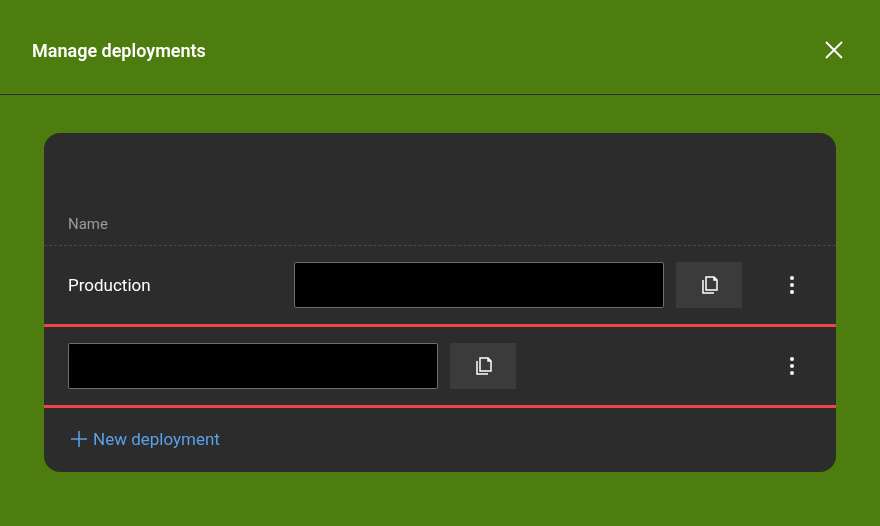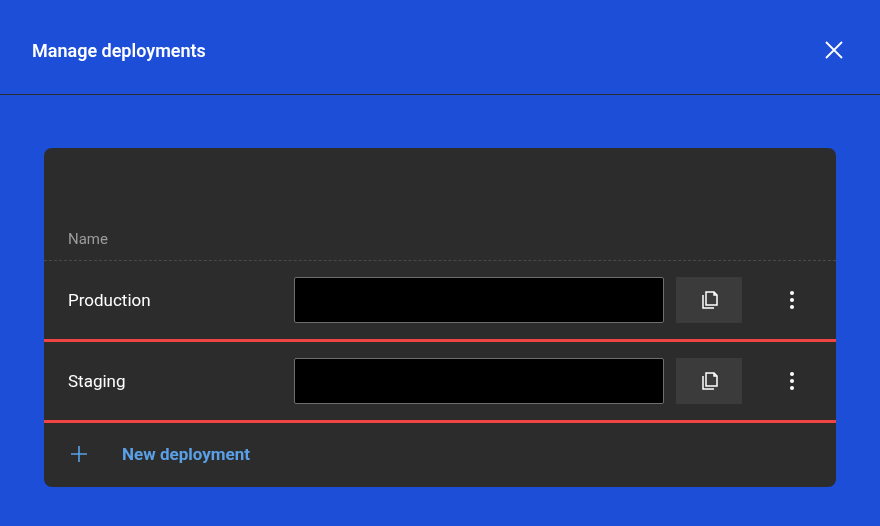--- a/index.html
+++ b/index.html
@@ -5,45 +5,44 @@
   * { box-sizing: border-box; margin: 0; padding: 0; }
   html, body {
     width: 880px; height: 526px;
     background: #0d0d0d;
     font-family: -apple-system, BlinkMacSystemFont, "Segoe UI", Roboto, sans-serif;
     color: #e6e6e6;
     overflow: hidden;
   }
   .modal {
     width: 100%; height: 100%;
-    background: #1d4ed8;
+    background: #4d7c0f;
     display: flex; flex-direction: column;
   }
   .modal-header {
     display: flex; align-items: center; justify-content: space-between;
     padding: 36px 32px 30px 32px;
     border-bottom: 1px solid #2e2e2e;
   }
   .modal-title {
     font-size: 18px; font-weight: 600; color: #ffffff;
   }
   .close-btn {
     width: 28px; height: 28px;
     display: flex; align-items: center; justify-content: center;
     cursor: pointer; background: transparent; border: none;
   }
   .panel-wrap {
     padding: 38px 44px 0 44px;
   }
   .panel {
     background: #2c2c2c;
-    border-radius: 8px;
+    border-radius: 16px;
     display: flex; flex-direction: column;
     overflow: hidden;
-    margin-top: 15px;
   }
   .panel-spacer { height: 72px; }
   .table-head {
     display: flex; align-items: center;
     padding: 10px 24px 12px 24px;
     border-bottom: 1px dashed #4a4a4a;
   }
   .col-name { width: 226px; }
   .col-key  { flex: 1; }
   .th {
@@ -77,22 +76,21 @@
   .copy-btn svg { stroke: #ffffff; }
   .more-btn {
     width: 40px; height: 40px;
     display: flex; align-items: center; justify-content: center;
     cursor: pointer; background: transparent; border: none;
     margin-left: 12px;
   }
   .footer-row {
     display: flex; align-items: center;
     padding: 20px 24px 22px 24px;
-    gap: 32px;
-    font-weight: bold;
+    gap: 3px;
   }
   .plus-icon {
     width: 22px; height: 22px;
     display: flex; align-items: center; justify-content: center;
   }
   .new-deploy-label {
     font-size: 17px;
     color: #5aa0e6;
     cursor: pointer;
   }
@@ -135,21 +133,20 @@
         <button class="more-btn">
           <svg width="6" height="22" viewBox="0 0 6 22">
             <circle cx="3" cy="4" r="2" fill="#ffffff"></circle>
             <circle cx="3" cy="11" r="2" fill="#ffffff"></circle>
             <circle cx="3" cy="18" r="2" fill="#ffffff"></circle>
           </svg>
         </button>
       </div>
 
       <div class="row">
-        <div class="row-name">Staging</div>
         <div class="key-cell">
           <div class="key-box"></div>
           <button class="copy-btn">
             <svg width="22" height="22" viewBox="0 0 22 22" fill="none">
               <path d="M8 3 H16 L19 6 V16 H8 Z" stroke="#ffffff" stroke-width="1.5" fill="none"></path>
               <path d="M16 3 V6 H19" stroke="#ffffff" stroke-width="1.5" fill="none"></path>
               <path d="M5 6 V19 H16" stroke="#ffffff" stroke-width="1.5" fill="none"></path>
             </svg>
           </button>
         </div>

